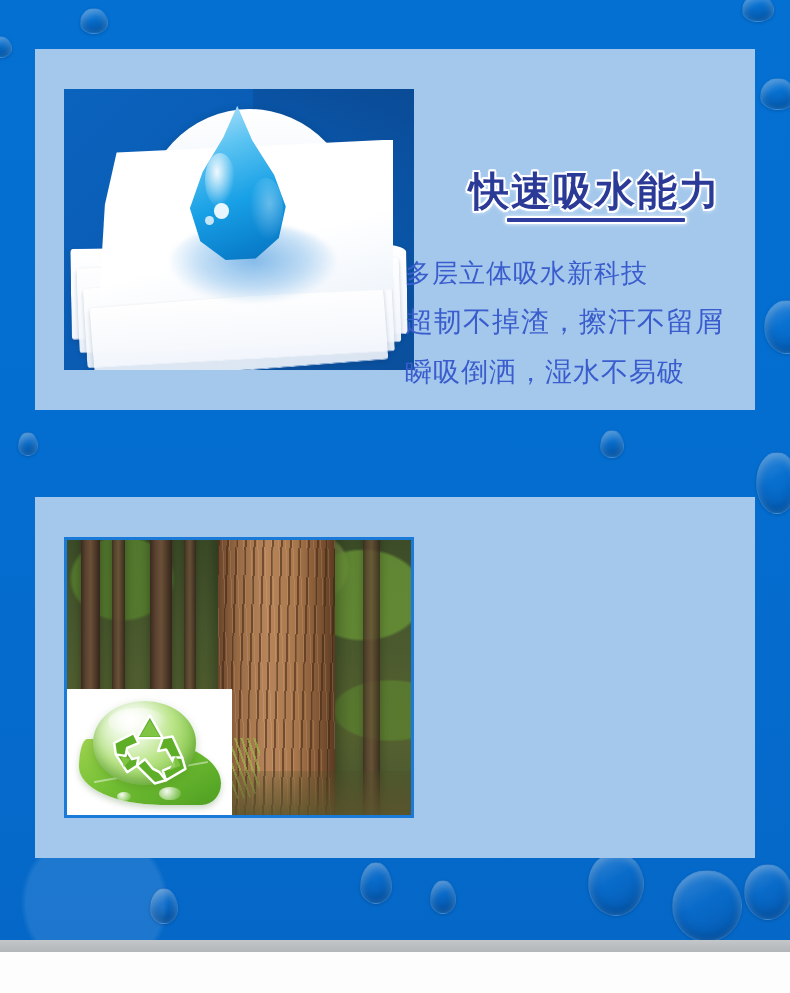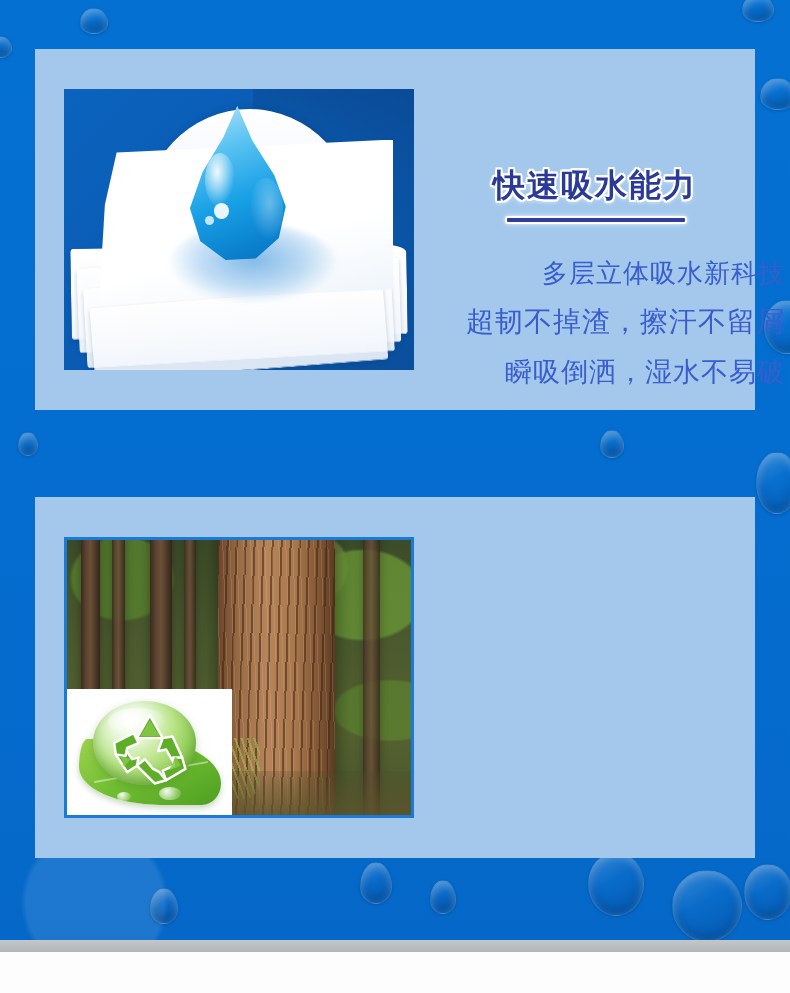--- a/index.html
+++ b/index.html
@@ -139,37 +139,37 @@
   }
   .badge .sphere .gloss{position:absolute;left:14%;top:8%;width:58%;height:34%;border-radius:50%;
     background:radial-gradient(ellipse at 40% 35%,rgba(255,255,255,.95),rgba(255,255,255,0) 72%);}
   .badge .recycle{position:absolute;left:18%;top:16%;width:64%;height:64%;}
 
   
   .textcol{position:absolute;left:400px;top:0;width:320px;height:100%;}
   .title{
     position:absolute;left:0;width:320px;text-align:center;
     font-family:"Liberation Serif","DejaVu Serif",serif;
-    font-size:32px;font-weight:bold;letter-spacing:2px;
+    font-size:40px;font-weight:bold;letter-spacing:2px;
     color:#2a3a96;
     text-shadow:
       -1.6px -1.6px 0 #fff, 1.6px -1.6px 0 #fff, -1.6px 1.6px 0 #fff, 1.6px 1.6px 0 #fff,
       -2px 0 0 #fff, 2px 0 0 #fff, 0 -2px 0 #fff, 0 2px 0 #fff,
       0 2px 5px rgba(255,255,255,.9);
     white-space:nowrap;
   }
   .title.t1{top:115px;}
   .rule{
     position:absolute;height:8px;border-radius:3px;
     background:#2e3d9e;border:2px solid #ffffff;box-sizing:border-box;
     box-shadow:0 0 4px rgba(255,255,255,.85);
   }
   .rule.r1{left:70px;top:167px;width:182px;}
 
-  .lines{position:absolute;left:-30px;width:380px;text-align:right;color:#3a5ccc;
+  .lines{position:absolute;left:-30px;width:380px;text-align:left;color:#3a5ccc;
     font-family:"Liberation Sans","DejaVu Sans",sans-serif;}
   .lines.l1{top:200px;}
   .lines .ln{display:block;white-space:nowrap;letter-spacing:1px;}
   .lines .ln.a{font-size:26px;line-height:48px;}
   .lines .ln.b{font-size:27px;line-height:50px;}
   .lines .ln.c{font-size:28px;line-height:50px;}
 
   
   .graybar{position:absolute;left:0;top:940px;width:790px;height:12px;
     background:linear-gradient(180deg,#c3c7c9,#b2b6b8);}

